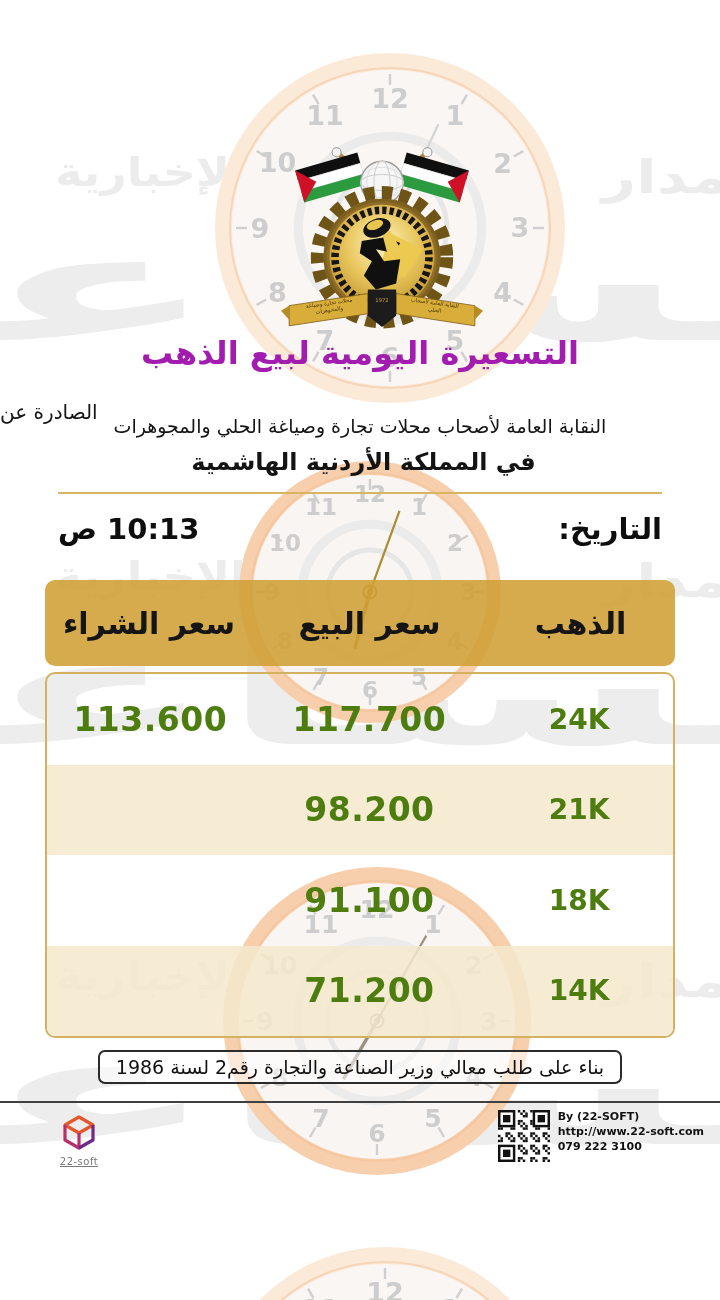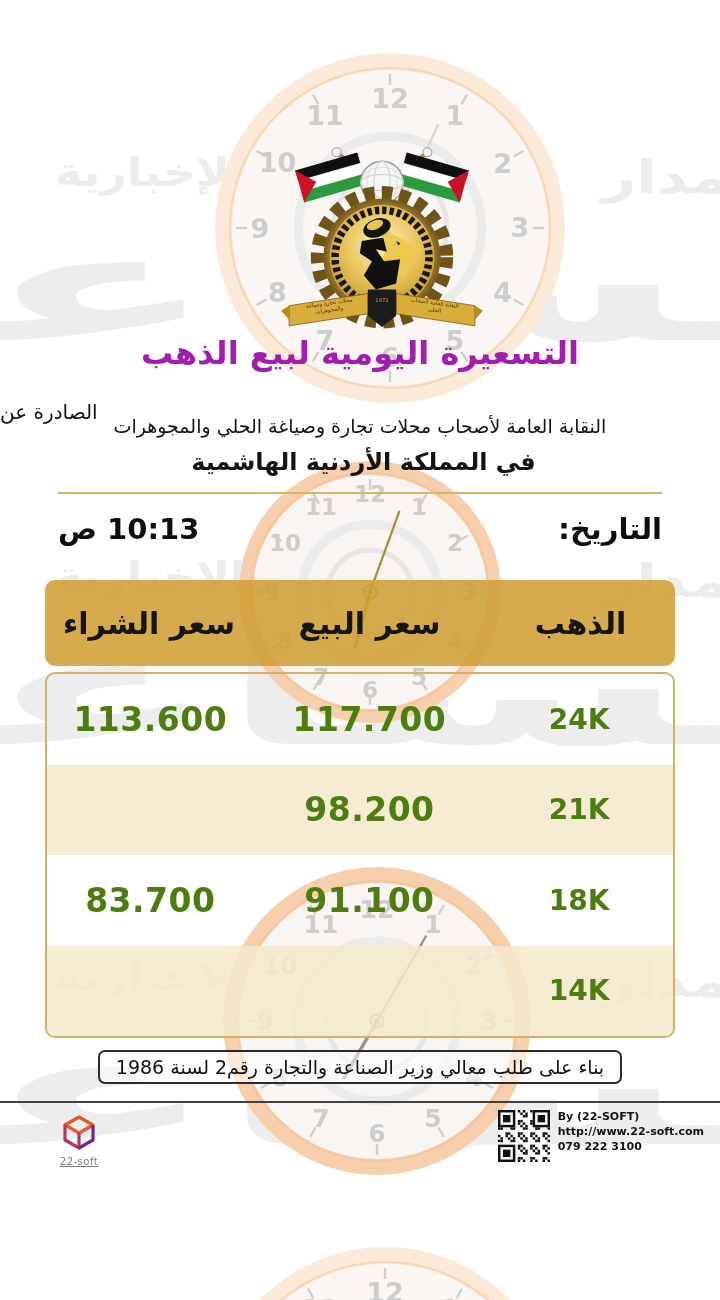--- a/index.html
+++ b/index.html
@@ -326,24 +326,24 @@
         <span class="num">117.700</span>
         <span class="num">113.600</span>
       </div>
       <div class="trow alt">
         <span class="karat">21K</span>
         <span class="num">98.200</span>
       </div>
       <div class="trow">
         <span class="karat">18K</span>
         <span class="num">91.100</span>
-        <span class="num">83.700</span>
       </div>
       <div class="trow alt">
         <span class="karat">14K</span>
+        <span class="num">71.200</span>
       </div>
     </div>
 
     <div class="footnote-wrap">
       <div class="footnote">بناء على طلب معالي وزير الصناعة والتجارة رقم2 لسنة 1986</div>
     </div>
 
     <div class="footer-line"></div>
 
     <div class="credits">

